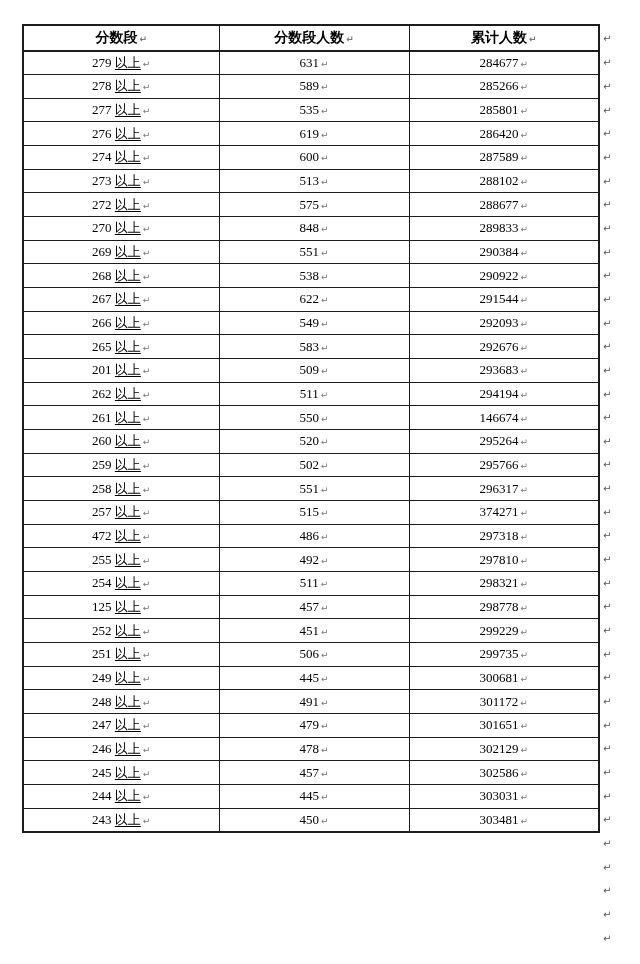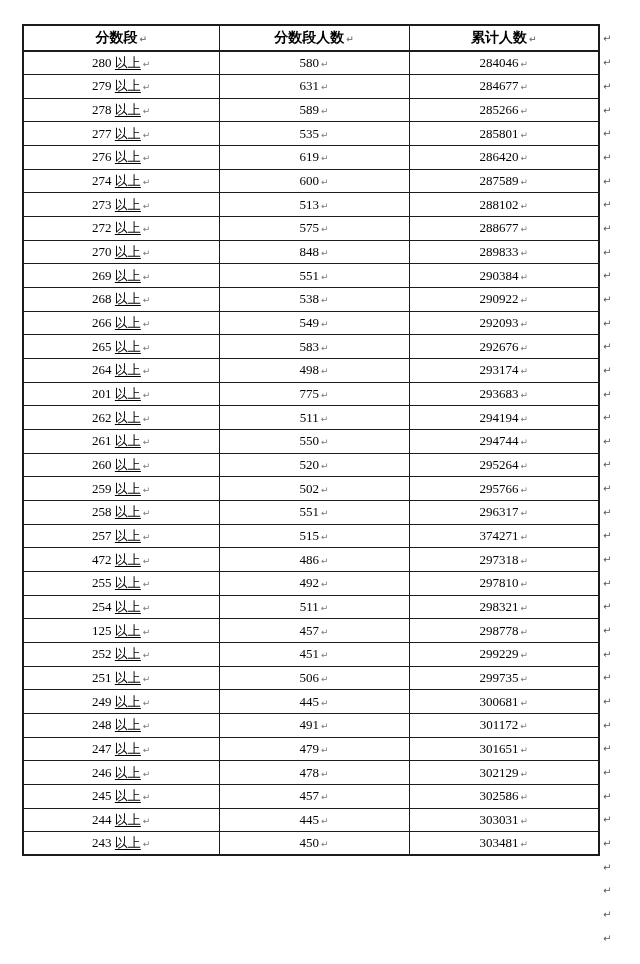--- a/index.html
+++ b/index.html
@@ -75,25 +75,20 @@
     </colgroup>
     <thead>
       <tr>
         <th><span>分数段</span><span class="pmark">↵</span></th>
         <th><span>分数段人数</span><span class="pmark">↵</span></th>
         <th><span>累计人数</span><span class="pmark">↵</span></th>
       </tr>
     </thead>
     <tbody>
         <tr>
-          <td><span>280 </span><span class="u">以上</span><span class="pmark">↵</span></td>
-          <td><span>580</span><span class="pmark">↵</span></td>
-          <td><span>284046</span><span class="pmark">↵</span></td>
-        </tr>
-        <tr>
           <td><span>279 </span><span class="u">以上</span><span class="pmark">↵</span></td>
           <td><span>631</span><span class="pmark">↵</span></td>
           <td><span>284677</span><span class="pmark">↵</span></td>
         </tr>
         <tr>
           <td><span>278 </span><span class="u">以上</span><span class="pmark">↵</span></td>
           <td><span>589</span><span class="pmark">↵</span></td>
           <td><span>285266</span><span class="pmark">↵</span></td>
         </tr>
         <tr>
@@ -130,48 +125,48 @@
           <td><span>269 </span><span class="u">以上</span><span class="pmark">↵</span></td>
           <td><span>551</span><span class="pmark">↵</span></td>
           <td><span>290384</span><span class="pmark">↵</span></td>
         </tr>
         <tr>
           <td><span>268 </span><span class="u">以上</span><span class="pmark">↵</span></td>
           <td><span>538</span><span class="pmark">↵</span></td>
           <td><span>290922</span><span class="pmark">↵</span></td>
         </tr>
         <tr>
+          <td><span>267 </span><span class="u">以上</span><span class="pmark">↵</span></td>
+          <td><span>622</span><span class="pmark">↵</span></td>
+          <td><span>291544</span><span class="pmark">↵</span></td>
+        </tr>
+        <tr>
           <td><span>266 </span><span class="u">以上</span><span class="pmark">↵</span></td>
           <td><span>549</span><span class="pmark">↵</span></td>
           <td><span>292093</span><span class="pmark">↵</span></td>
         </tr>
         <tr>
           <td><span>265 </span><span class="u">以上</span><span class="pmark">↵</span></td>
           <td><span>583</span><span class="pmark">↵</span></td>
           <td><span>292676</span><span class="pmark">↵</span></td>
         </tr>
         <tr>
-          <td><span>264 </span><span class="u">以上</span><span class="pmark">↵</span></td>
-          <td><span>498</span><span class="pmark">↵</span></td>
-          <td><span>293174</span><span class="pmark">↵</span></td>
-        </tr>
-        <tr>
           <td><span>201 </span><span class="u">以上</span><span class="pmark">↵</span></td>
-          <td><span>775</span><span class="pmark">↵</span></td>
+          <td><span>509</span><span class="pmark">↵</span></td>
           <td><span>293683</span><span class="pmark">↵</span></td>
         </tr>
         <tr>
           <td><span>262 </span><span class="u">以上</span><span class="pmark">↵</span></td>
           <td><span>511</span><span class="pmark">↵</span></td>
           <td><span>294194</span><span class="pmark">↵</span></td>
         </tr>
         <tr>
           <td><span>261 </span><span class="u">以上</span><span class="pmark">↵</span></td>
           <td><span>550</span><span class="pmark">↵</span></td>
-          <td><span>294744</span><span class="pmark">↵</span></td>
+          <td><span>146674</span><span class="pmark">↵</span></td>
         </tr>
         <tr>
           <td><span>260 </span><span class="u">以上</span><span class="pmark">↵</span></td>
           <td><span>520</span><span class="pmark">↵</span></td>
           <td><span>295264</span><span class="pmark">↵</span></td>
         </tr>
         <tr>
           <td><span>259 </span><span class="u">以上</span><span class="pmark">↵</span></td>
           <td><span>502</span><span class="pmark">↵</span></td>
           <td><span>295766</span><span class="pmark">↵</span></td>

